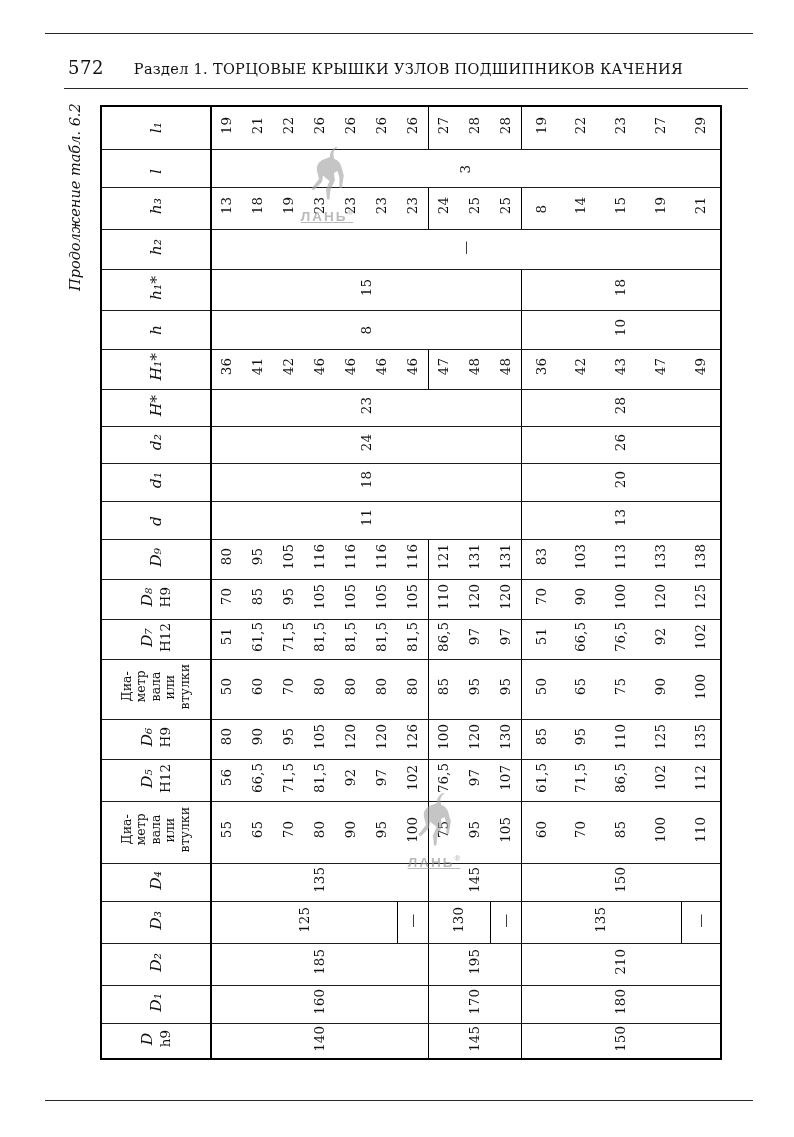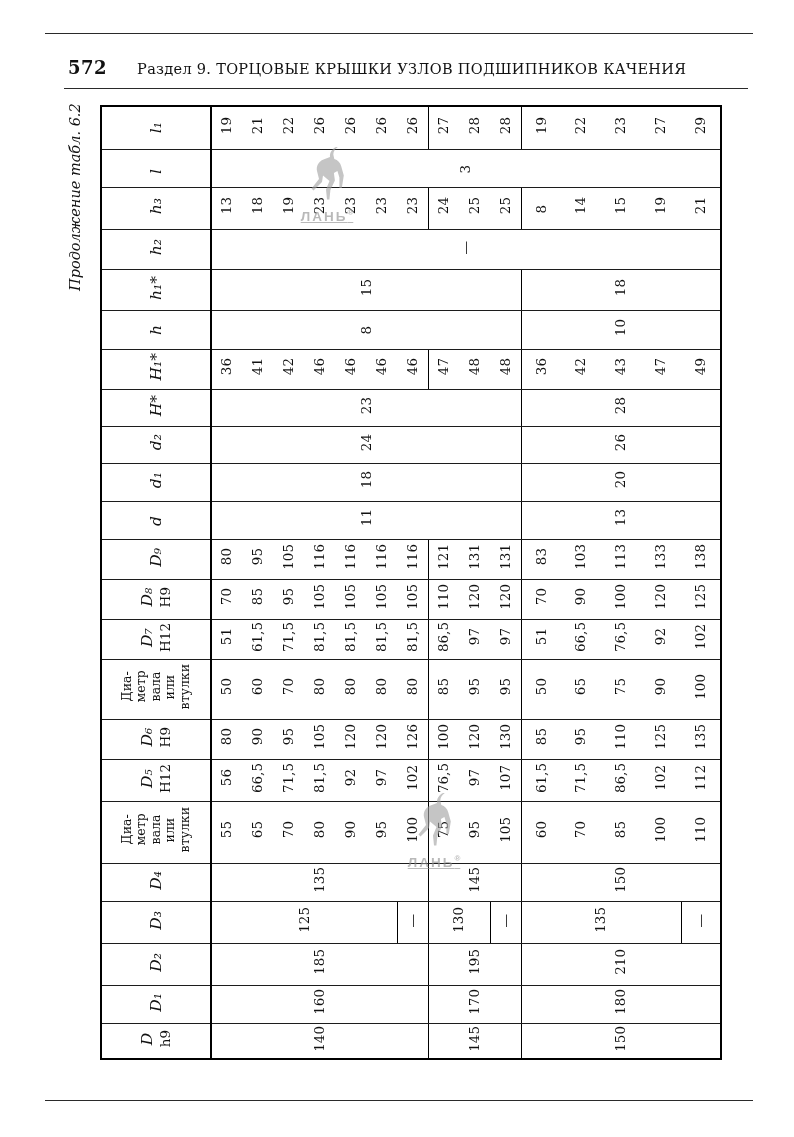--- a/index.html
+++ b/index.html
@@ -5,21 +5,21 @@
   html,body{margin:0;padding:0;background:#ffffff;}
   .page{position:relative;width:794px;height:1137px;background:#fff;overflow:hidden;
         font-family:"DejaVu Serif","Liberation Serif",serif;color:#111;}
 
   .rule{position:absolute;border-top:1.6px solid #2a2a2a;}
   .rule-top{left:45px;width:708px;top:33px;}
   .rule-head{left:64px;width:684px;top:88px;border-top-width:1.3px;}
   .rule-bottom{left:45px;width:708px;top:1100px;}
 
   .page-head{position:absolute;left:68px;top:57px;width:690px;white-space:nowrap;}
-  .page-num{font-weight:bold;font-size:18px;letter-spacing:.5px;margin-top:16px;}
+  .page-num{font-weight:normal;font-size:18px;letter-spacing:.5px;margin-top:16px;}
   .chapter{font-size:14.5px;margin-left:30px;letter-spacing:.3px;}
 
   
   .v{display:inline-block;writing-mode:vertical-rl;transform:rotate(180deg);
      line-height:1.12;white-space:nowrap;}
 
   .cont{position:absolute;left:58px;top:102px;height:190px;width:34px;
         text-align:center;}
   .cont .v{font-style:italic;font-size:14.5px;height:190px;}
 
@@ -45,21 +45,21 @@
   .wm .wm-text sup{font-size:8px;letter-spacing:0;}
 </style>
 </head>
 <body>
 
 <div class="page">
 
   <div class="rule rule-top"></div>
 
   <div class="page-head">
-    <span class="page-num">572</span><span class="chapter">Раздел 9. ТОРЦОВЫЕ КРЫШКИ УЗЛОВ ПОДШИПНИКОВ КАЧЕНИЯ</span>
+    <span class="page-num">572</span><span class="chapter">Раздел 1. ТОРЦОВЫЕ КРЫШКИ УЗЛОВ ПОДШИПНИКОВ КАЧЕНИЯ</span>
   </div>
 
   <div class="rule rule-head"></div>
 
   <div class="cont">
     <span class="v">Продолжение табл. 6.2</span>
   </div>
 
   <table class="rot">
     <colgroup>

